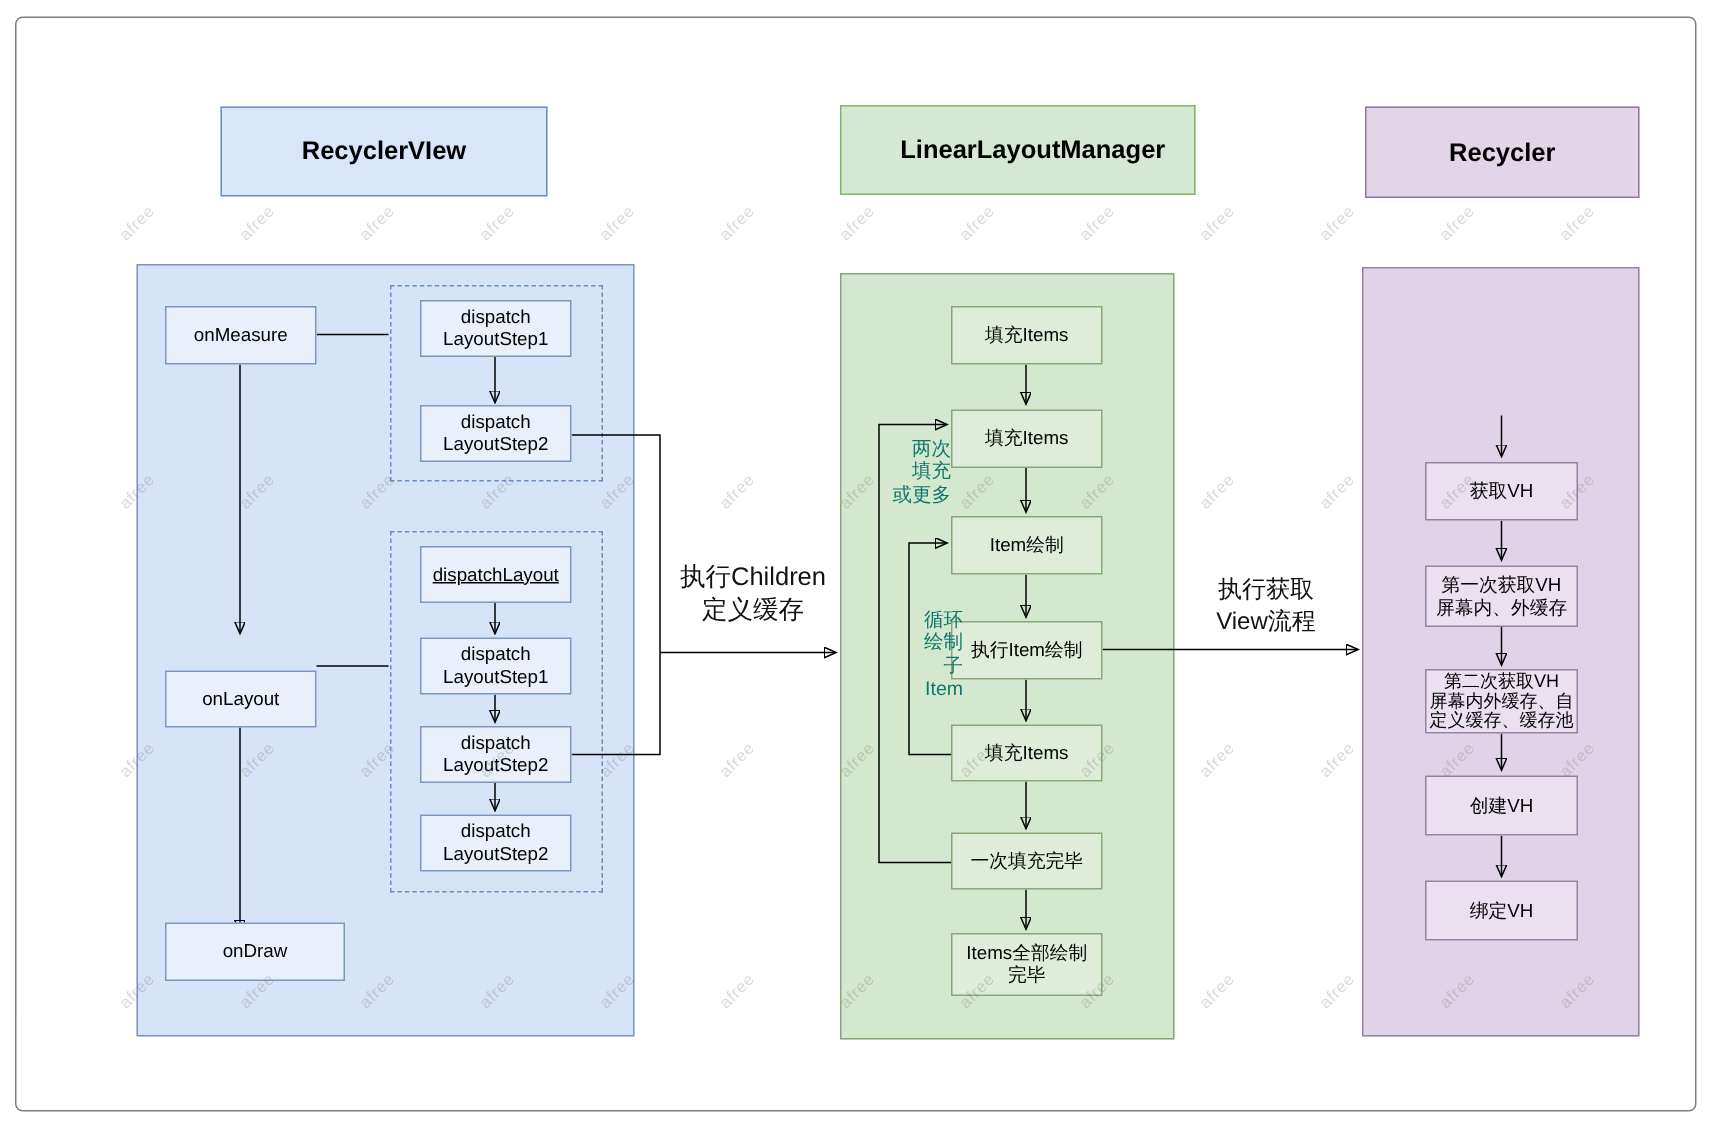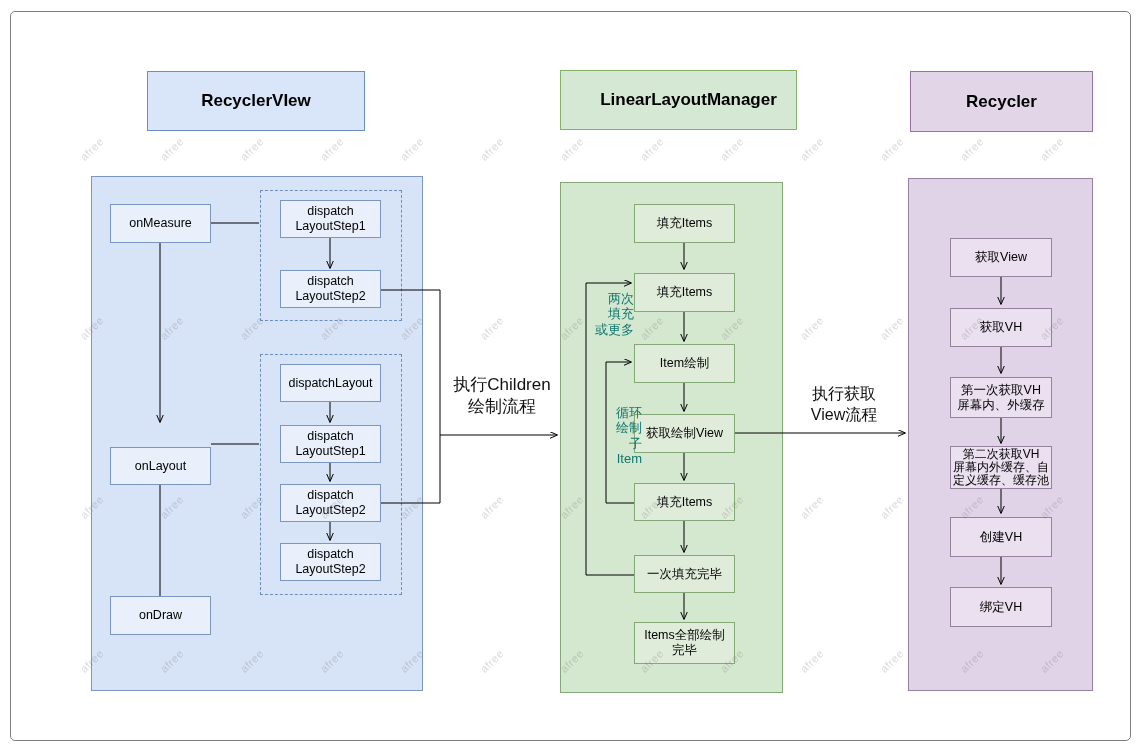--- a/index.html
+++ b/index.html
@@ -101,59 +101,58 @@
       <line x1="1001" y1="489" x2="1001" y2="513" marker-end="url(#ah)"></line>
       <line x1="1001" y1="557" x2="1001" y2="584" marker-end="url(#ah)"></line>
     </g>
   </svg>
 
   <div class="node blue-n" style="left:110px;top:204px;width:101px;height:39px;">onMeasure</div>
   <div class="node blue-n" style="left:280px;top:200px;width:101px;height:38px;">dispatch
 LayoutStep1</div>
   <div class="node blue-n" style="left:280px;top:270px;width:101px;height:38px;">dispatch
 LayoutStep2</div>
-  <div class="node blue-n" style="left:280px;top:364px;width:101px;height:38px;">dispatchLayout</div>
+  <div class="node blue-n" style="left:280px;top:364px;width:101px;height:38px;text-decoration:underline;">dispatchLayout</div>
   <div class="node blue-n" style="left:280px;top:425px;width:101px;height:38px;">dispatch
 LayoutStep1</div>
   <div class="node blue-n" style="left:280px;top:484px;width:101px;height:38px;">dispatch
 LayoutStep2</div>
   <div class="node blue-n" style="left:280px;top:543px;width:101px;height:38px;">dispatch
 LayoutStep2</div>
   <div class="node blue-n" style="left:110px;top:447px;width:101px;height:38px;">onLayout</div>
-  <div class="node blue-n" style="left:110px;top:596px;width:101px;height:39px;">onDraw</div>
+  <div class="node blue-n" style="left:110px;top:615px;width:120px;height:39px;">onDraw</div>
 
   <div class="node green-n" style="left:634px;top:204px;width:101px;height:39px;">填充Items</div>
   <div class="node green-n" style="left:634px;top:273px;width:101px;height:39px;">填充Items</div>
   <div class="node green-n" style="left:634px;top:344px;width:101px;height:39px;">Item绘制</div>
-  <div class="node green-n" style="left:634px;top:414px;width:101px;height:39px;">获取绘制View</div>
+  <div class="node green-n" style="left:634px;top:414px;width:101px;height:39px;">执行Item绘制</div>
   <div class="node green-n" style="left:634px;top:483px;width:101px;height:38px;">填充Items</div>
   <div class="node green-n" style="left:634px;top:555px;width:101px;height:38px;">一次填充完毕</div>
   <div class="node green-n" style="left:634px;top:622px;width:101px;height:42px;">Items全部绘制
 完毕</div>
 
   <div class="looplabel" style="left:582px;top:291px;width:52px;">两次
 填充
 或更多</div>
   <div class="looplabel" style="left:596px;top:405px;width:46px;">循环
 绘制
 子
 Item</div>
 
-  <div class="node purple-n" style="left:950px;top:238px;width:102px;height:39px;">获取View</div>
   <div class="node purple-n" style="left:950px;top:308px;width:102px;height:39px;">获取VH</div>
   <div class="node purple-n" style="left:950px;top:377px;width:102px;height:41px;">第一次获取VH
 屏幕内、外缓存</div>
   <div class="node purple-n" style="left:950px;top:446px;width:102px;height:43px;font-size:12px;line-height:1.1;">第二次获取VH
 屏幕内外缓存、自
 定义缓存、缓存池</div>
   <div class="node purple-n" style="left:950px;top:517px;width:102px;height:40px;">创建VH</div>
   <div class="node purple-n" style="left:950px;top:587px;width:102px;height:40px;">绑定VH</div>
 
   <div class="flowlabel" style="left:437px;top:374px;width:130px;">执行Children
-绘制流程</div>
+定义缓存</div>
   <div class="flowlabel small" style="left:788px;top:384px;width:112px;">执行获取
 View流程</div>
 
   <div class="wm-layer" id="wm-layer">
       <span class="wm" style="left: 78px; top: 143px;">afree</span>
       <span class="wm" style="left: 158px; top: 143px;">afree</span>
       <span class="wm" style="left: 238px; top: 143px;">afree</span>
       <span class="wm" style="left: 318px; top: 143px;">afree</span>
       <span class="wm" style="left: 398px; top: 143px;">afree</span>
       <span class="wm" style="left: 478px; top: 143px;">afree</span>

